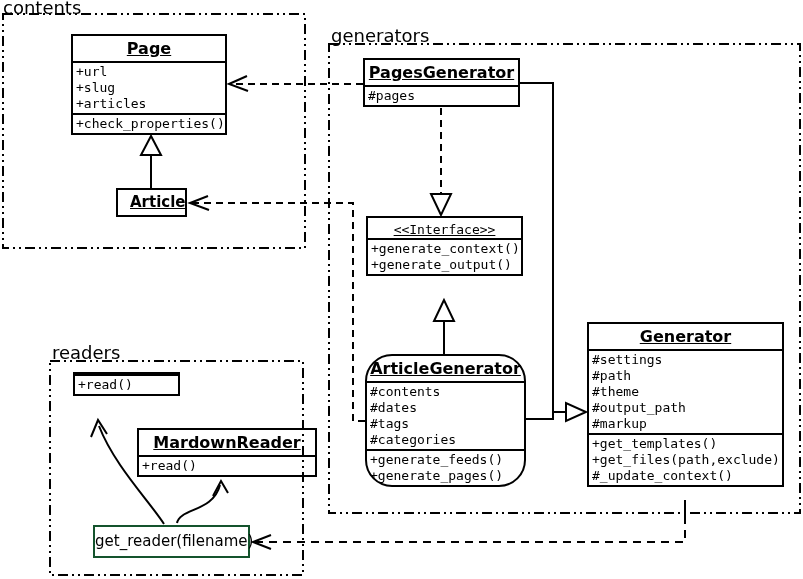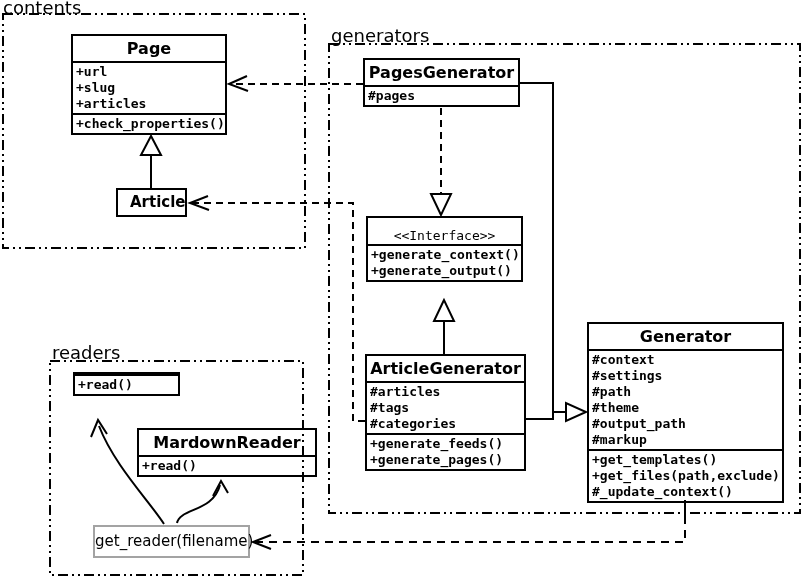--- a/index.html
+++ b/index.html
@@ -24,45 +24,45 @@
     border: 2px solid #000;
     background: #ffffff;
   }
   .uml-title {
     font-family: "DejaVu Sans", sans-serif;
     font-weight: bold;
     font-size: 16px;
     line-height: 25px;
     text-align: center;
     white-space: nowrap;
+    text-decoration: underline;
   }
   .uml-stereotype {
     font-family: "DejaVu Sans Mono", monospace;
     font-weight: normal;
     font-size: 13px;
     line-height: 17px;
-    padding-top: 9px;
+    padding-top: 3px;
     text-align: center;
   }
   .uml-title .main { line-height: 21px; }
   .uml-section {
     border-top: 2px solid #000;
     padding: 1px 3px;
-    font-weight: bold;
   }
   .uml-line {
     font-family: "DejaVu Sans Mono", monospace;
     font-size: 13px;
     line-height: 16px;
     white-space: pre;
   }
   .plain-box {
     position: absolute;
     box-sizing: border-box;
-    border: 2px solid #a3a3a3;
+    border: 2px solid #14532d;
     background: #ffffff;
     text-align: center;
     font-size: 15px;
     line-height: 29px;
     white-space: nowrap;
   }
   svg.overlay {
     position: absolute;
     left: 0; top: 0;
     pointer-events: none;
@@ -103,37 +103,37 @@
   <div class="uml-class" style="left:366px; top:216px; width:157px;">
     <div class="uml-title">
       <div class="uml-stereotype">&lt;&lt;Interface&gt;&gt;</div>
     </div>
     <div class="uml-section">
       <div class="uml-line">+generate_context()</div>
       <div class="uml-line">+generate_output()</div>
     </div>
   </div>
 
-  <div class="uml-class" style="left:365px; top:354px; width:161px;">
+  <div class="uml-class" style="left:365px; top:354px; width:161px;border-radius:27px;">
     <div class="uml-title">ArticleGenerator</div>
     <div class="uml-section">
-      <div class="uml-line">#articles</div>
+      <div class="uml-line">#contents</div>
+      <div class="uml-line">#dates</div>
       <div class="uml-line">#tags</div>
       <div class="uml-line">#categories</div>
     </div>
     <div class="uml-section">
       <div class="uml-line">+generate_feeds()</div>
       <div class="uml-line">+generate_pages()</div>
     </div>
   </div>
 
   <div class="uml-class" style="left:587px; top:322px; width:197px;">
     <div class="uml-title">Generator</div>
     <div class="uml-section">
-      <div class="uml-line">#context</div>
       <div class="uml-line">#settings</div>
       <div class="uml-line">#path</div>
       <div class="uml-line">#theme</div>
       <div class="uml-line">#output_path</div>
       <div class="uml-line">#markup</div>
     </div>
     <div class="uml-section">
       <div class="uml-line">+get_templates()</div>
       <div class="uml-line">+get_files(path,exclude)</div>
       <div class="uml-line">#_update_context()</div>

